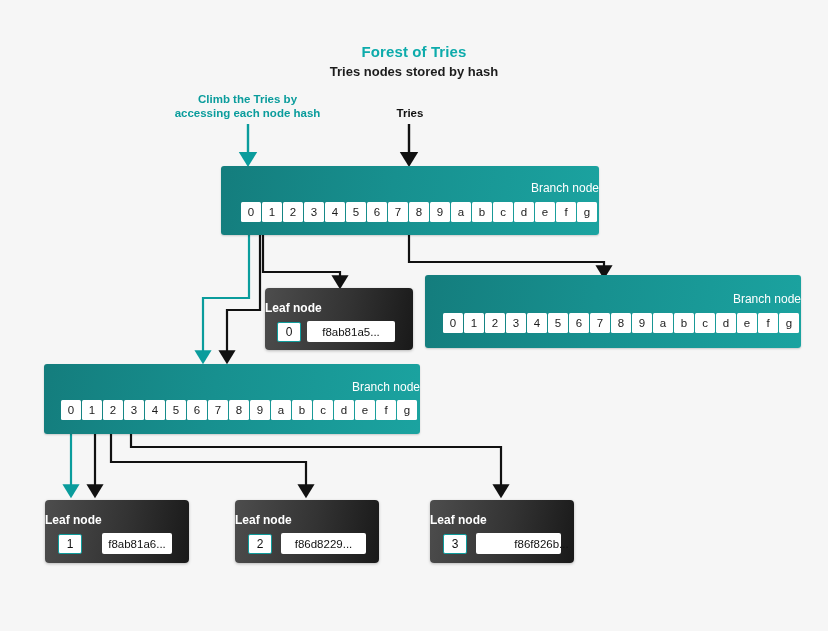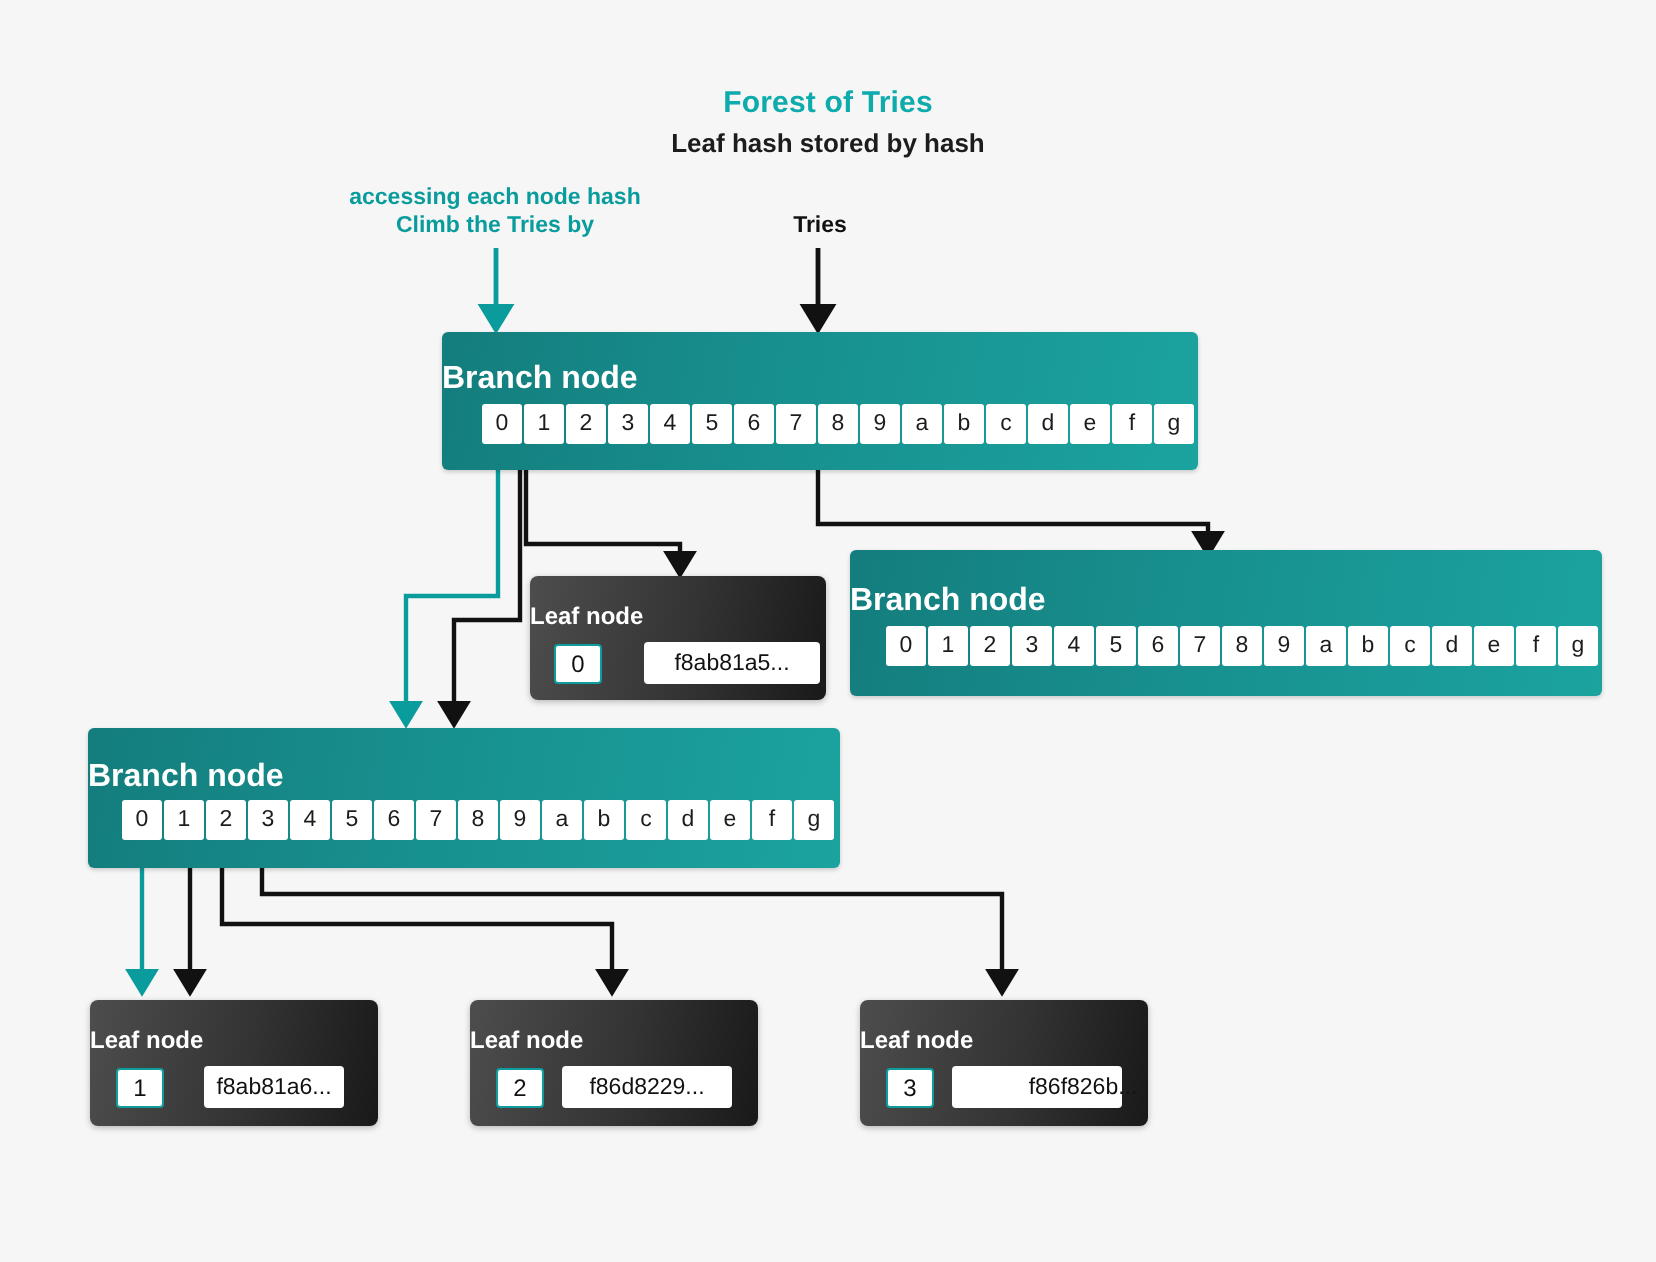--- a/index.html
+++ b/index.html
@@ -32,22 +32,22 @@
   .anno.teal{color:#0a9c9c;}
   .anno.dark{color:#111;}
 
   
   .branch{
     position:absolute;border-radius:3px;
     background:linear-gradient(100deg,#147d7d 0%,#17908f 45%,#1ba3a0 100%);
     box-shadow:0 1px 2px rgba(0,0,0,.18);
   }
   .branch .bn-title{
-    position:absolute;width:100%;text-align:left;
-    color:#ffffff;font-size:16px;font-weight:bold;
+    position:absolute;width:100%;text-align:right;
+    color:#ffffff;font-size:12px;font-weight:normal;
   }
   .cells{position:absolute;display:flex;}
   .cell{
     width:20px;height:20px;background:#ffffff;
     margin-right:1px;border-radius:1.5px;
     display:flex;align-items:center;justify-content:center;
     font-size:11.5px;color:#1c1c1c;font-weight:500;
   }
   .cell:last-child{margin-right:0;}
 
@@ -78,25 +78,25 @@
   }
 
   svg.wires{position:absolute;left:0;top:0;width:828px;height:631px;pointer-events:none;}
 </style>
 </head>
 <body>
 
 <div id="stage">
 
   <div class="title">Forest of Tries</div>
-  <div class="subtitle">Leaf hash stored by hash</div>
+  <div class="subtitle">Tries nodes stored by hash</div>
 
   <div class="anno teal" style="left:155px;top:92px;width:185px;">
+    <div>Climb the Tries by</div>
     <div>accessing each node hash</div>
-    <div>Climb the Tries by</div>
   </div>
   <div class="anno dark" style="left:370px;top:106px;width:80px;">
     <div>Tries</div>
   </div>
 
   <svg class="wires" viewBox="0 0 828 631">
     <defs>
       <marker id="ah-dark" markerWidth="9" markerHeight="9" refX="2.6" refY="4.5" orient="auto" markerUnits="strokeWidth">
         <path d="M0,0.6 L6.4,4.5 L0,8.4 z" fill="#111111"></path>
       </marker>
@@ -145,21 +145,21 @@
       <div class="cell">e</div>
       <div class="cell">f</div>
       <div class="cell">g</div>
     </div>
   </div>
 
   <div class="leaf" style="left:265px;top:288px;width:148px;height:62px;">
     <div class="ln-title">Leaf node</div>
     <div class="ln-row" style="padding-left:12px;">
       <div class="idx">0</div>
-      <div class="hash" style="width:88px;margin-left:21px;">f8ab81a5...</div>
+      <div class="hash" style="width:88px;margin-left:6px;">f8ab81a5...</div>
     </div>
   </div>
 
   <div class="branch" style="left:425px;top:275px;width:376px;height:73px;">
     <div class="bn-title" style="top:17px;">Branch node</div>
     <div class="cells" style="left:18px;top:38px;">
       <div class="cell">0</div>
       <div class="cell">1</div>
       <div class="cell">2</div>
       <div class="cell">3</div>

